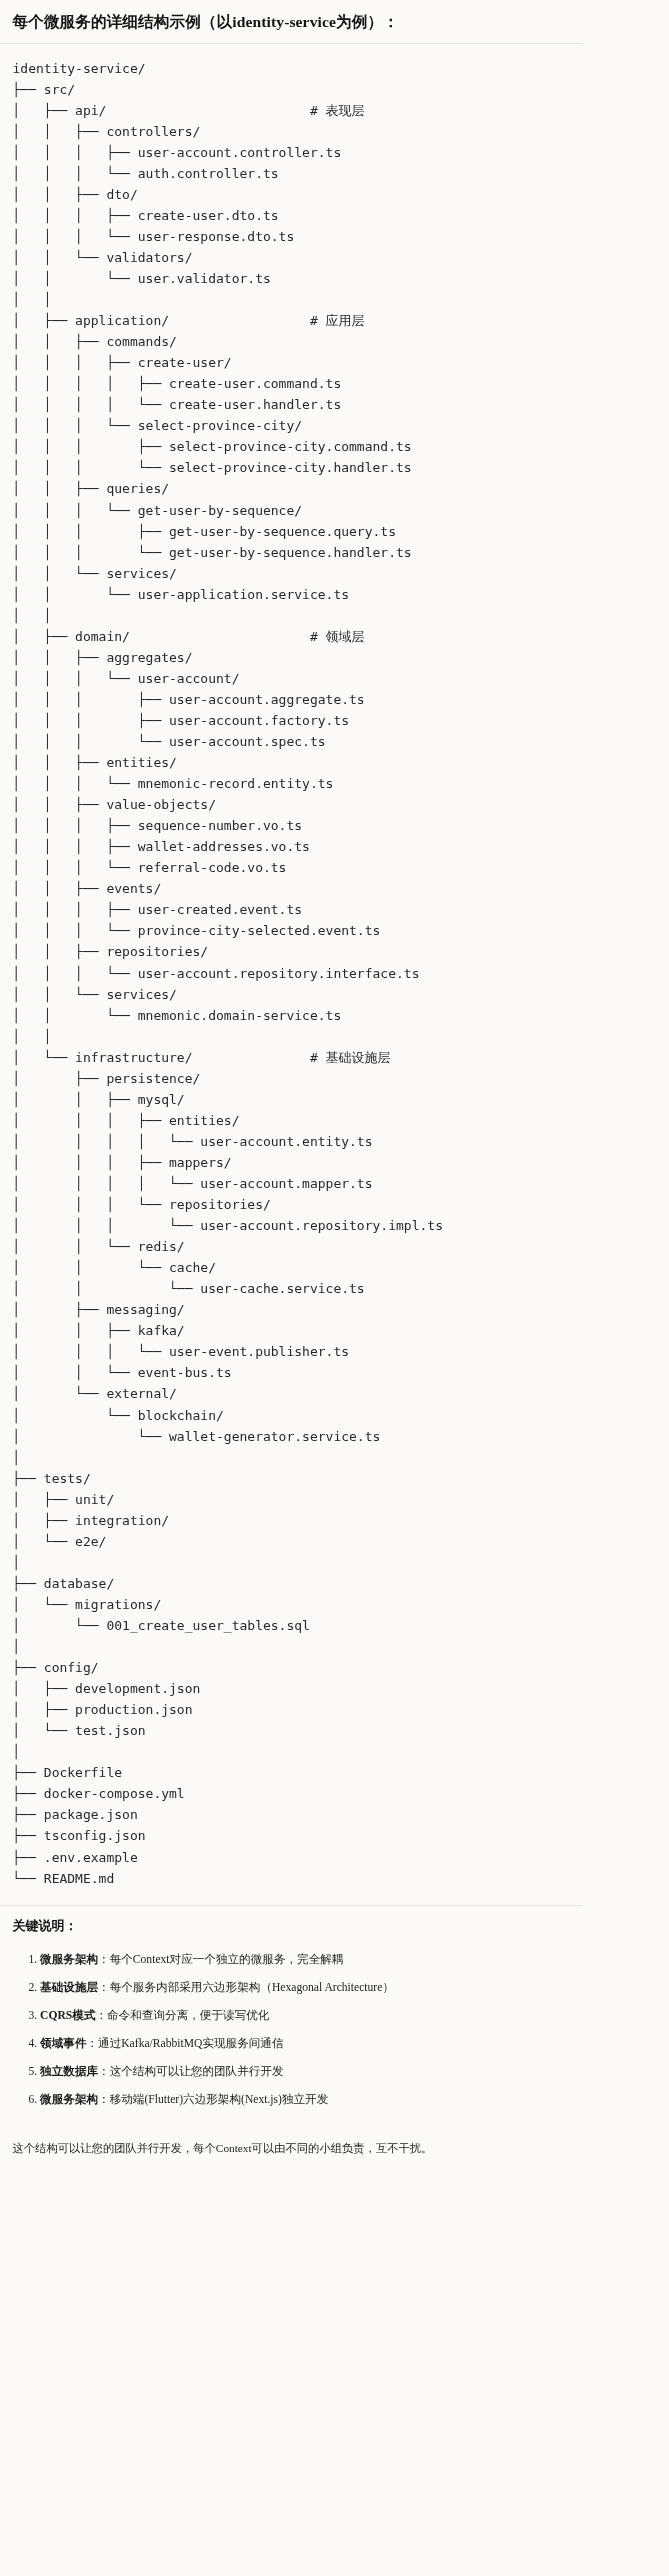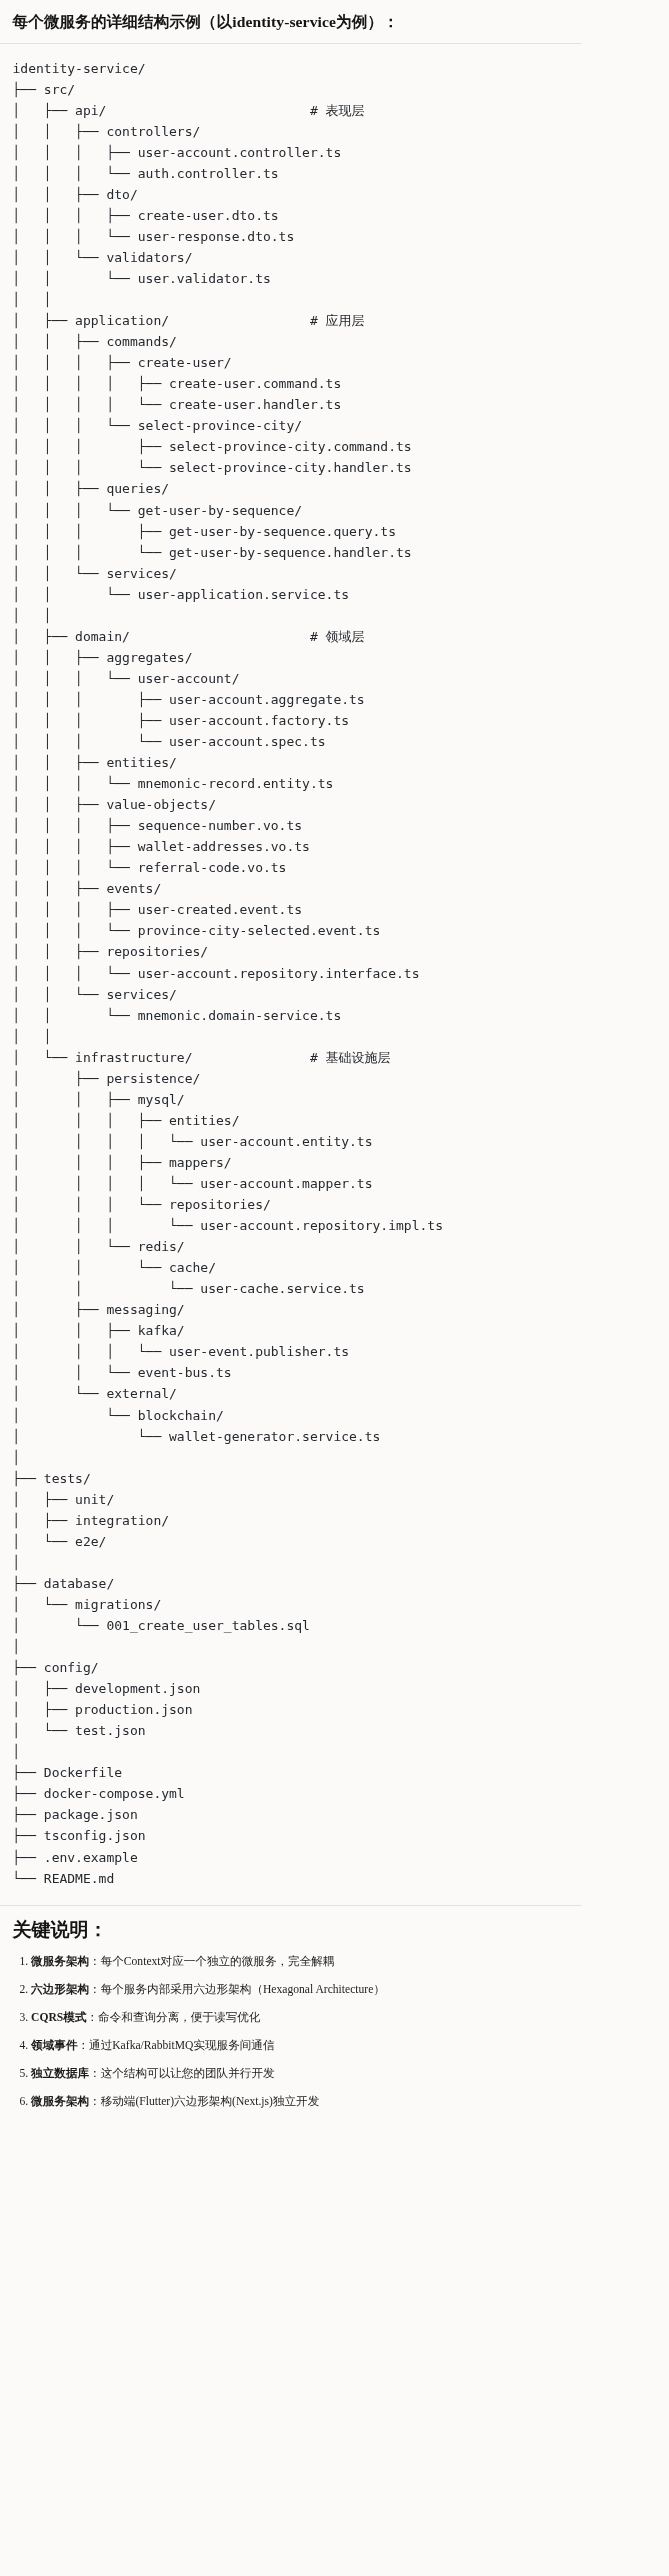--- a/index.html
+++ b/index.html
@@ -60,27 +60,27 @@
     width: 100%;
     margin: 10px 0 0 0;
   }
 
   
   .notes {
     padding: 11.3px 12.5px 3.8px 12.5px;
   }
   .notes h2 {
     font-family: "Liberation Serif", "DejaVu Serif", serif;
-    font-size: 19px;
+    font-size: 13px;
     font-weight: bold;
     margin: 0 0 10px 0;
     color: #141414;
   }
   ol.note-list {
-    margin: 7px;
+    margin: 16px;
     padding: 0 0 0 0;
     list-style: none;
     counter-reset: notecnt;
   }
   ol.note-list li {
     font-family: "Liberation Serif", "DejaVu Serif", serif;
     font-size: 11.6px;
     line-height: 1.5;
     margin: 0 0 10.6px 0;
     color: #1c1c1c;
@@ -205,32 +205,33 @@
 
   <div class="notes-rule"></div>
 
   <div class="notes">
     <h2>关键说明：</h2>
     <ol class="note-list">
       <li>
         <span class="num"></span><span class="lbl">微服务架构</span><span class="sep">：</span><span class="txt">每个Context对应一个独立的微服务，完全解耦</span>
       </li>
       <li>
-        <span class="num"></span><span class="lbl">六边形架构</span><span class="sep">：</span><span class="txt">每个服务内部采用六边形架构（Hexagonal Architecture）</span>
+        <span class="num"></span><span class="lbl">基础设施层</span><span class="sep">：</span><span class="txt">每个服务内部采用六边形架构（Hexagonal Architecture）</span>
       </li>
       <li>
         <span class="num"></span><span class="lbl">CQRS模式</span><span class="sep">：</span><span class="txt">命令和查询分离，便于读写优化</span>
       </li>
       <li>
         <span class="num"></span><span class="lbl">领域事件</span><span class="sep">：</span><span class="txt">通过Kafka/RabbitMQ实现服务间通信</span>
       </li>
       <li>
         <span class="num"></span><span class="lbl">独立数据库</span><span class="sep">：</span><span class="txt">这个结构可以让您的团队并行开发</span>
       </li>
       <li>
         <span class="num"></span><span class="lbl">微服务架构</span><span class="sep">：</span><span class="txt">移动端(Flutter)六边形架构(Next.js)独立开发</span>
       </li>
     </ol>
   </div>
 
+  <div class="closing">这个结构可以让您的团队并行开发，每个Context可以由不同的小组负责，互不干扰。</div>
 
 </div>
 
 
 </body></html>

